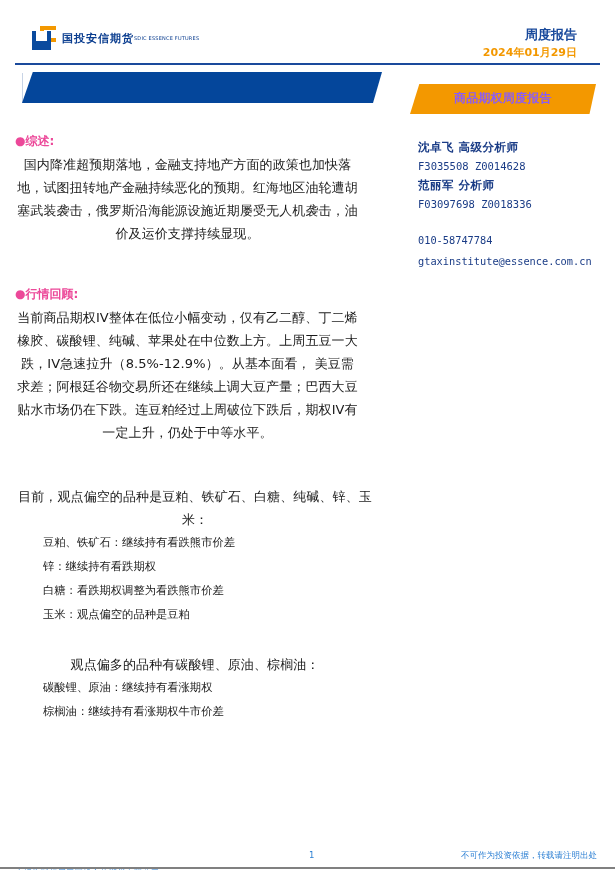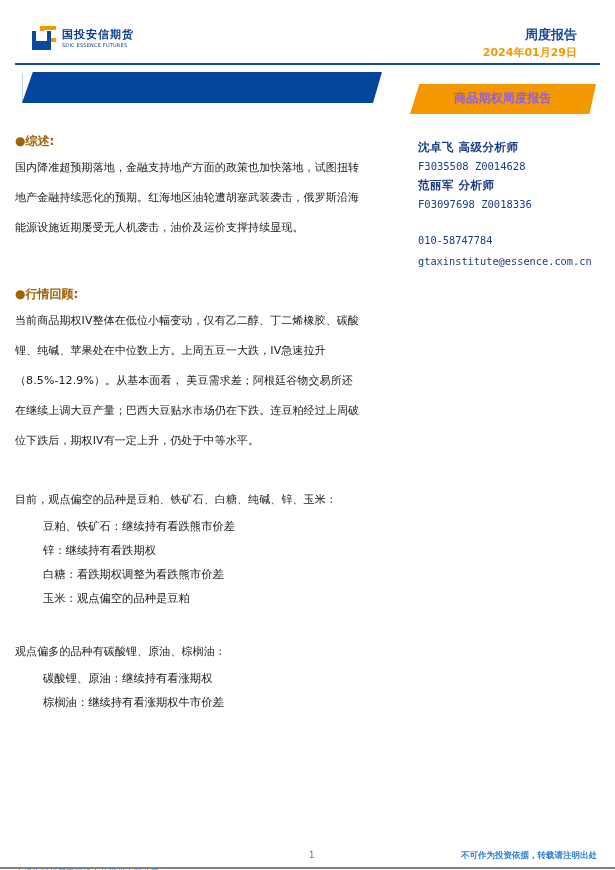--- a/index.html
+++ b/index.html
@@ -10,21 +10,21 @@
     }
     .page { position: relative; width: 615px; height: 870px; }
 
     
     .logo { position: absolute; left: 32px; top: 24px; height: 28px; display: flex; align-items: center; }
     .logo-mark { position: relative; width: 24px; height: 24px; margin-right: 6px; }
     .logo-mark .blue { position: absolute; left: 0; top: 5px; width: 19px; height: 19px; background: #0a4a9e; }
     .logo-mark .blue-inner { position: absolute; left: 4px; top: 5px; width: 11px; height: 10px; background: #fff; }
     .logo-mark .orange { position: absolute; left: 8px; top: 0; width: 16px; height: 16px; background: #f39800; }
     .logo-mark .orange-inner { position: absolute; left: 12px; top: 4px; width: 12px; height: 8px; background: #fff; }
-    .logo-text { display: flex; flex-direction: column; line-height: 1; }
+    .logo-text { display: flex; flex-direction: row; line-height: 1; }
     .logo-cn { font-size: 11px; color: #0a3d8f; letter-spacing: 1px; font-weight: bold; }
     .logo-en { font-size: 5px; color: #0a3d8f; margin-top: 3px; letter-spacing: 0.2px; }
 
     .report-type { position: absolute; right: 38px; top: 26px; font-size: 13px; font-weight: bold; color: #1a4a9c; }
     .report-date { position: absolute; right: 38px; top: 45px; font-size: 11px; font-weight: bold; color: #f39800; }
 
     .header-rule { position: absolute; left: 15px; top: 63px; width: 585px; height: 2px; background: #1a4a9c; }
 
     .banner-left-edge { position: absolute; left: 22px; top: 73px; width: 1px; height: 30px; background: #c8d4e6; }
     .banner-blue {
@@ -34,36 +34,36 @@
     }
     .banner-orange {
       position: absolute; left: 410px; top: 84px; width: 186px; height: 30px;
       background: #f39800;
       clip-path: polygon(5% 0, 100% 0, 96.5% 100%, 0 100%);
     }
     .banner-orange-label {
       position: absolute; left: 454px; top: 90px; font-size: 12px; font-weight: bold; color: #8b5cf6;
       letter-spacing: 0.2px;
     }
-    .section-title { font-size: 12px; font-weight: bold; color: #a16207; height: 22px; line-height: 22px; }
-    .para { font-size: 11px; line-height: 30px; color: #1a1a1a; letter-spacing: 0.1px; }
+    .section-title { font-size: 12px; font-weight: bold; color: #ec4899; height: 22px; line-height: 22px; }
+    .para { font-size: 13px; line-height: 23px; color: #1a1a1a; letter-spacing: 0.1px; text-align: center; }
     .section { position: absolute; left: 15px; width: 345px; }
     .list-item { font-size: 11.3px; line-height: 24px; padding-left: 28px; color: #1a1a1a; }
 
     
     .side { position: absolute; left: 418px; top: 138px; width: 195px; }
     .analyst-name { font-family: "DejaVu Serif", "Liberation Serif", serif; font-size: 11.5px; font-weight: bold; color: #1a3c86; height: 19px; line-height: 19px; letter-spacing: 0.5px; }
     .analyst-id { font-family: "DejaVu Sans Mono", "Liberation Mono", monospace; font-size: 10.5px; color: #1a3c86; height: 19px; line-height: 19px; }
     .contact { font-family: "DejaVu Sans Mono", "Liberation Mono", monospace; font-size: 10.3px; color: #1a3c86; height: 21px; line-height: 21px; white-space: nowrap; }
 
     
     .footer { position: absolute; left: 0; top: 848px; width: 615px; height: 16px; font-size: 8.5px; color: #2b7fd3; }
     .footer-left { position: absolute; left: 15px; top: 20px; }
     .footer-center { position: absolute; left: 309px; top: 2px; }
-    .footer-right { position: absolute; right: 18px; top: 2px; font-weight: bold; }
+    .footer-right { position: absolute; right: 18px; top: 2px; }
     .footer-rule { position: absolute; left: 0; top: 867px; width: 615px; height: 2px; background: #808080; }
   </style>
 </head>
 <body>
 
 <div class="page">
 
   <div class="logo">
     <div class="logo-mark">
       <div class="orange"></div>

